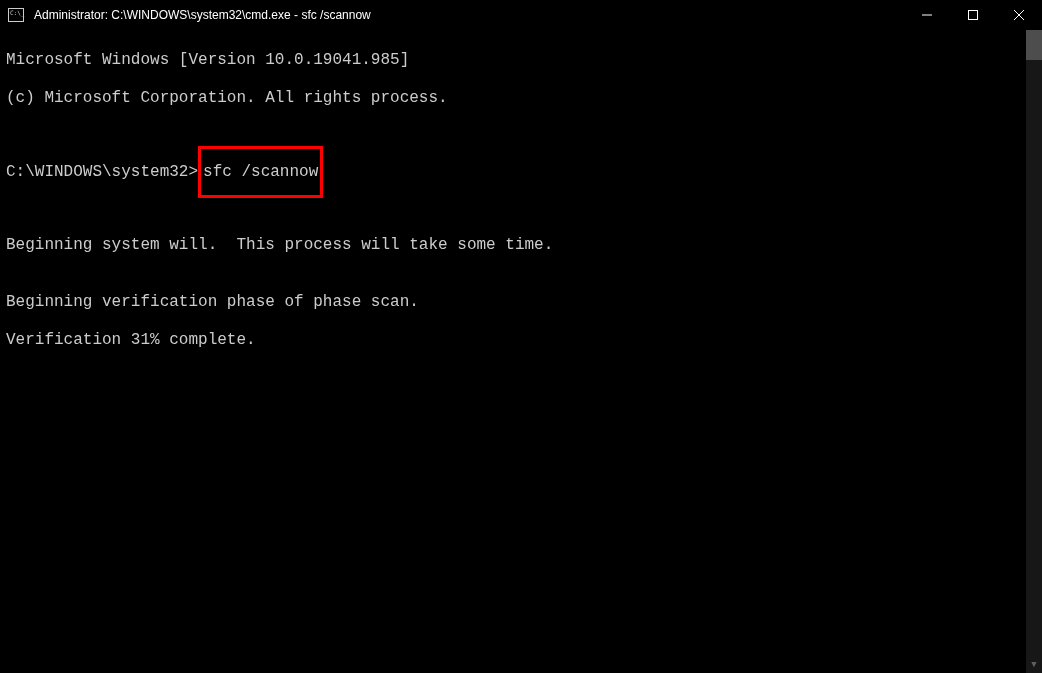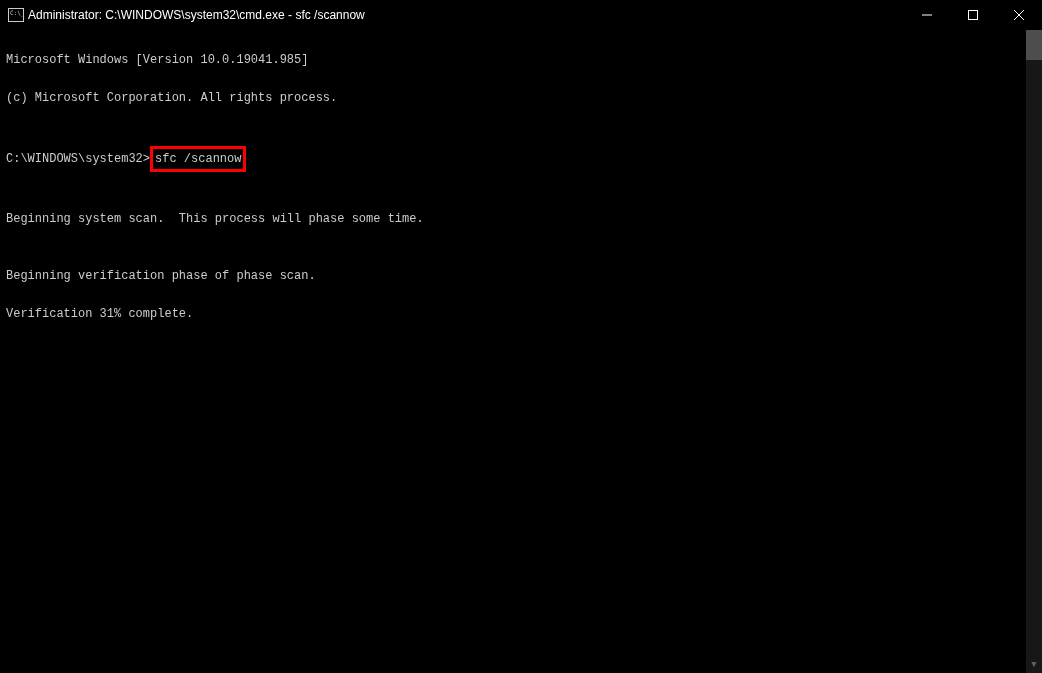--- a/index.html
+++ b/index.html
@@ -22,21 +22,21 @@
       align-items: center;
       justify-content: space-between;
       color: #fff;
       font-family: 'Segoe UI', Tahoma, sans-serif;
       font-size: 12px;
     }
     .titlebar-left {
       display: flex;
       align-items: center;
       padding-left: 8px;
-      gap: 4px;
+      gap: 10px;
     }
     .app-icon {
       width: 16px;
       height: 14px;
       border: 1px solid #ccc;
       background: #000;
       position: relative;
       display: inline-block;
     }
     .app-icon::before {
@@ -61,34 +61,34 @@
       justify-content: center;
       color: #fff;
     }
     .titlebar-btn svg {
       width: 10px;
       height: 10px;
     }
     .terminal {
       background: #000;
       color: #ccc;
-      font-size: 12px;
+      font-size: 16px;
       line-height: 19px;
       padding: 2px 6px;
       font-family: Consolas, 'Courier New', monospace;
       white-space: pre;
       position: relative;
       height: calc(100% - 30px);
     }
     .line {
       display: block;
     }
     .highlight-box {
       border: 3px solid #ff0000;
-      padding: 0 2px;
+      padding: 13px 2px;
       display: inline-block;
       line-height: 20px;
     }
     .scrollbar {
       position: absolute;
       right: 0;
       top: 30px;
       width: 16px;
       height: calc(100% - 30px);
       background: #171717;
@@ -141,21 +141,21 @@
     </div>
   </div>
 </div>
 
 <div class="terminal">
 <span class="line">Microsoft Windows [Version 10.0.19041.985]</span>
 <span class="line">(c) Microsoft Corporation. All rights process.</span>
 <span class="line"></span>
 <span class="line"><span>C:\WINDOWS\system32&gt;</span><span class="highlight-box">sfc /scannow</span></span>
 <span class="line"></span>
-<span class="line">Beginning system scan.  This process will phase some time.</span>
+<span class="line">Beginning system will.  This process will take some time.</span>
 <span class="line"></span>
 <span class="line">Beginning verification phase of phase scan.</span>
 <span class="line">Verification 31% complete.</span>
 </div>
 
 <div class="scrollbar">
   <div class="scroll-arrow up">▲</div>
   <div class="scroll-thumb"></div>
   <div class="scroll-arrow down">▼</div>
 </div>

